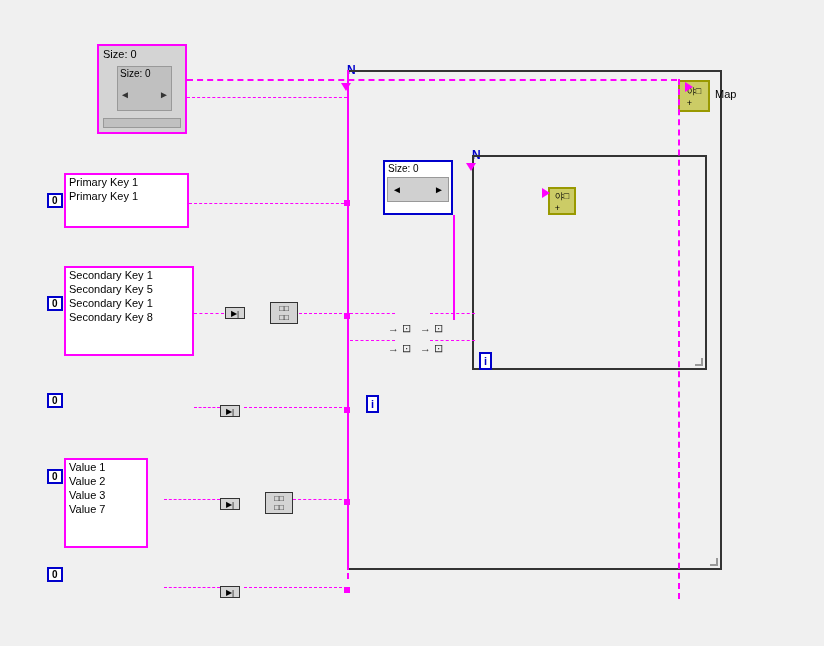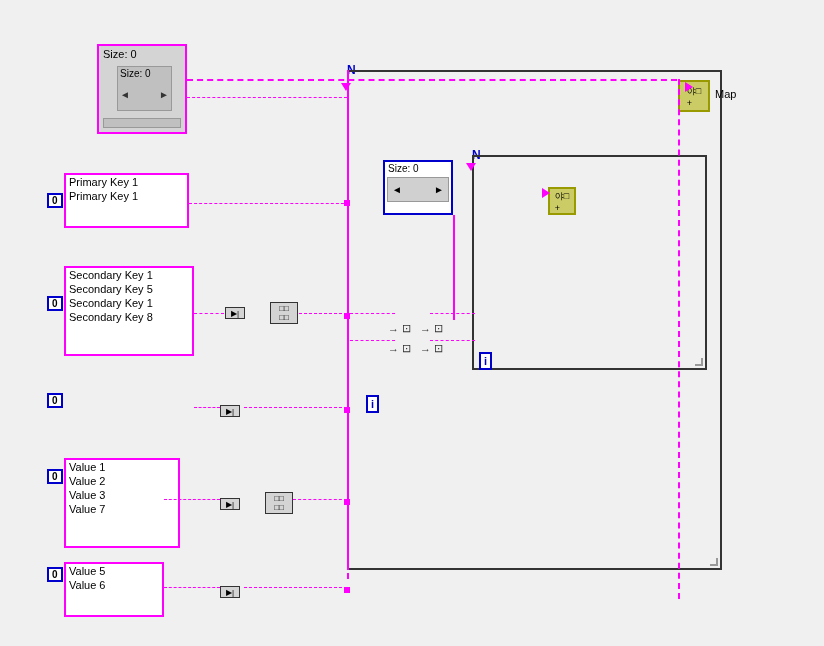--- a/index.html
+++ b/index.html
@@ -212,31 +212,27 @@
   </div>
 
   <div class="mg-box" style="left:64px;top:266px;width:130px;height:90px;">
     <span class="mg-box-label">Secondary Key 1</span>
     <span class="mg-box-label">Secondary Key 5</span>
     <span class="mg-box-label">Secondary Key 1</span>
     <span class="mg-box-label">Secondary Key 8</span>
   </div>
 
 
-  <div class="mg-box" style="left:64px;top:458px;width:116px;height:90px;">
+  <div class="mg-box" style="left:64px;top:458px;width:84px;height:90px;">
     <span class="mg-box-label">Value 1</span>
     <span class="mg-box-label">Value 2</span>
     <span class="mg-box-label">Value 3</span>
     <span class="mg-box-label">Value 7</span>
   </div>
 
-  <div class="mg-box" style="left:64px;top:562px;width:100px;height:55px;">
-    <span class="mg-box-label">Value 5</span>
-    <span class="mg-box-label">Value 6</span>
-  </div>
 
   <div class="i-label" style="left:366px;top:395px;">i</div>
 
   <div class="i-label" style="left:479px;top:352px;">i</div>
 
   <div class="bundle-icon" style="left:225px;top:307px;width:20px;height:12px;">
     <span style="font-size:8px;">▶|</span>
   </div>
   <div class="bundle-icon" style="left:270px;top:302px;width:28px;height:22px;">
     <span style="font-size:8px;">□□<br>□□</span>

